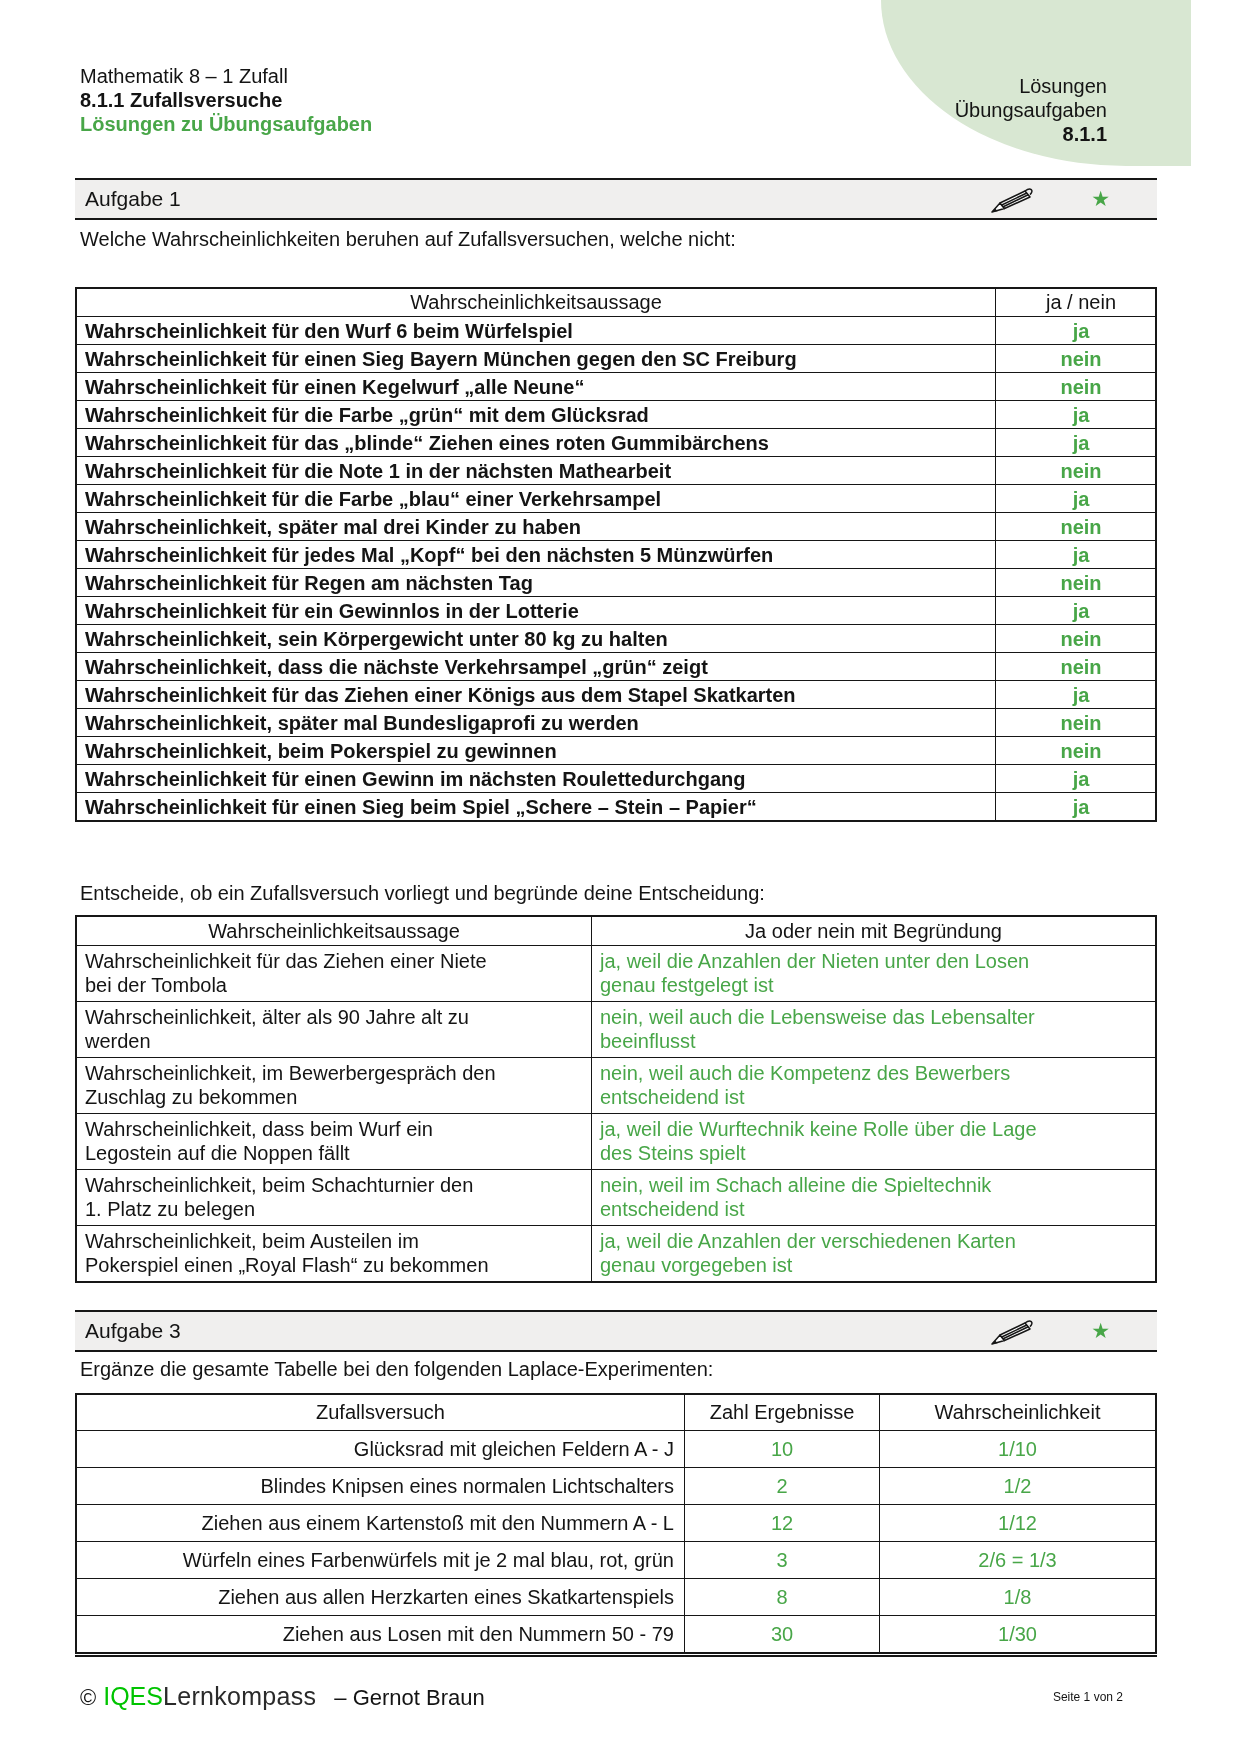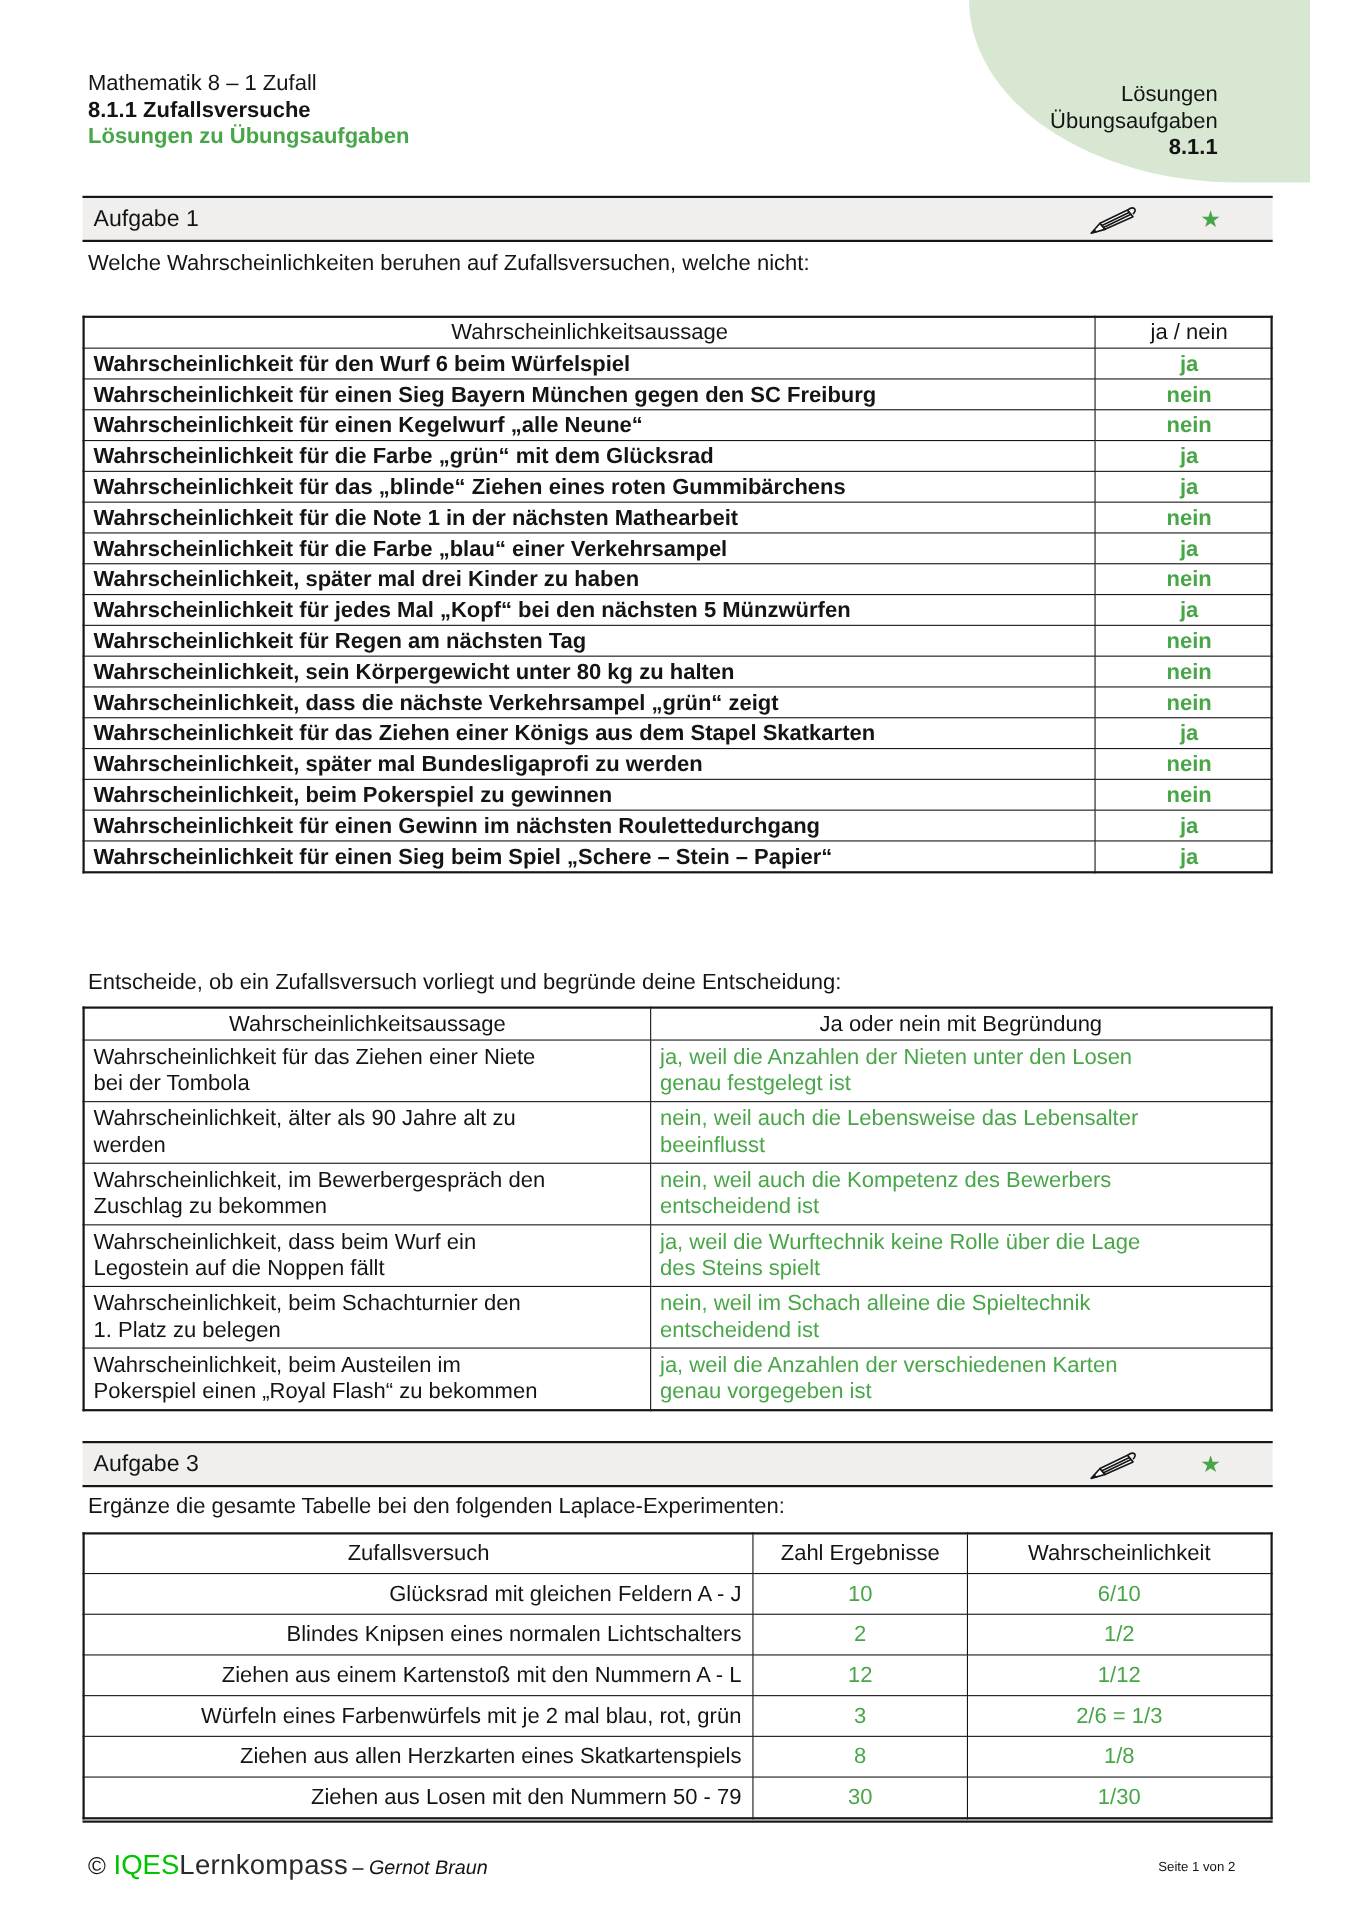--- a/index.html
+++ b/index.html
@@ -57,21 +57,21 @@
   #table3 .c2e,#table3 .cnt{width:192px;text-align:center;}
   #table3 .c3e,#table3 .prob{text-align:center;}
 
   
   .foot-line{position:absolute;left:75px;top:1655px;width:1082px;
              border-top:2px solid #161616;}
   .footer{position:absolute;left:80px;top:1682px;display:flex;align-items:baseline;}
   .f-copy{font-size:22px;margin-right:7px;}
   .f-iqes{font-size:25px;color:#00c400;}
   .f-lern{font-size:25px;color:#2a2a2a;letter-spacing:0.3px;}
-  .f-author{font-size:18px;margin-left:4px;font-style:italic;}
+  .f-author{font-size:22px;margin-left:18px;}
   .f-page{position:absolute;right:68px;top:1690px;font-size:12px;}
 </style>
 </head>
 <body>
 
 <div class="page">
 
   <div class="corner-band"></div>
 
   <div class="header-left">
@@ -156,20 +156,24 @@
     <tr>
       <td class="stmt">Wahrscheinlichkeit für jedes Mal „Kopf“ bei den nächsten 5 Münzwürfen</td>
       <td class="ans green">ja</td>
     </tr>
 
     <tr>
       <td class="stmt">Wahrscheinlichkeit für Regen am nächsten Tag</td>
       <td class="ans green">nein</td>
     </tr>
 
+    <tr>
+      <td class="stmt">Wahrscheinlichkeit für ein Gewinnlos in der Lotterie</td>
+      <td class="ans green">ja</td>
+    </tr>
 
     <tr>
       <td class="stmt">Wahrscheinlichkeit, sein Körpergewicht unter 80 kg zu halten</td>
       <td class="ans green">nein</td>
     </tr>
 
     <tr>
       <td class="stmt">Wahrscheinlichkeit, dass die nächste Verkehrsampel „grün“ zeigt</td>
       <td class="ans green">nein</td>
     </tr>
@@ -280,21 +284,21 @@
       <tr>
         <th class="c1e">Zufallsversuch</th>
         <th class="c2e">Zahl Ergebnisse</th>
         <th class="c3e">Wahrscheinlichkeit</th>
       </tr>
     </thead>
     <tbody>
     <tr>
       <td class="exp">Glücksrad mit gleichen Feldern A - J</td>
       <td class="cnt green">10</td>
-      <td class="prob green">6/10</td>
+      <td class="prob green">1/10</td>
     </tr>
 
     <tr>
       <td class="exp">Blindes Knipsen eines normalen Lichtschalters</td>
       <td class="cnt green">2</td>
       <td class="prob green">1/2</td>
     </tr>
 
     <tr>
       <td class="exp">Ziehen aus einem Kartenstoß mit den Nummern A - L</td>

